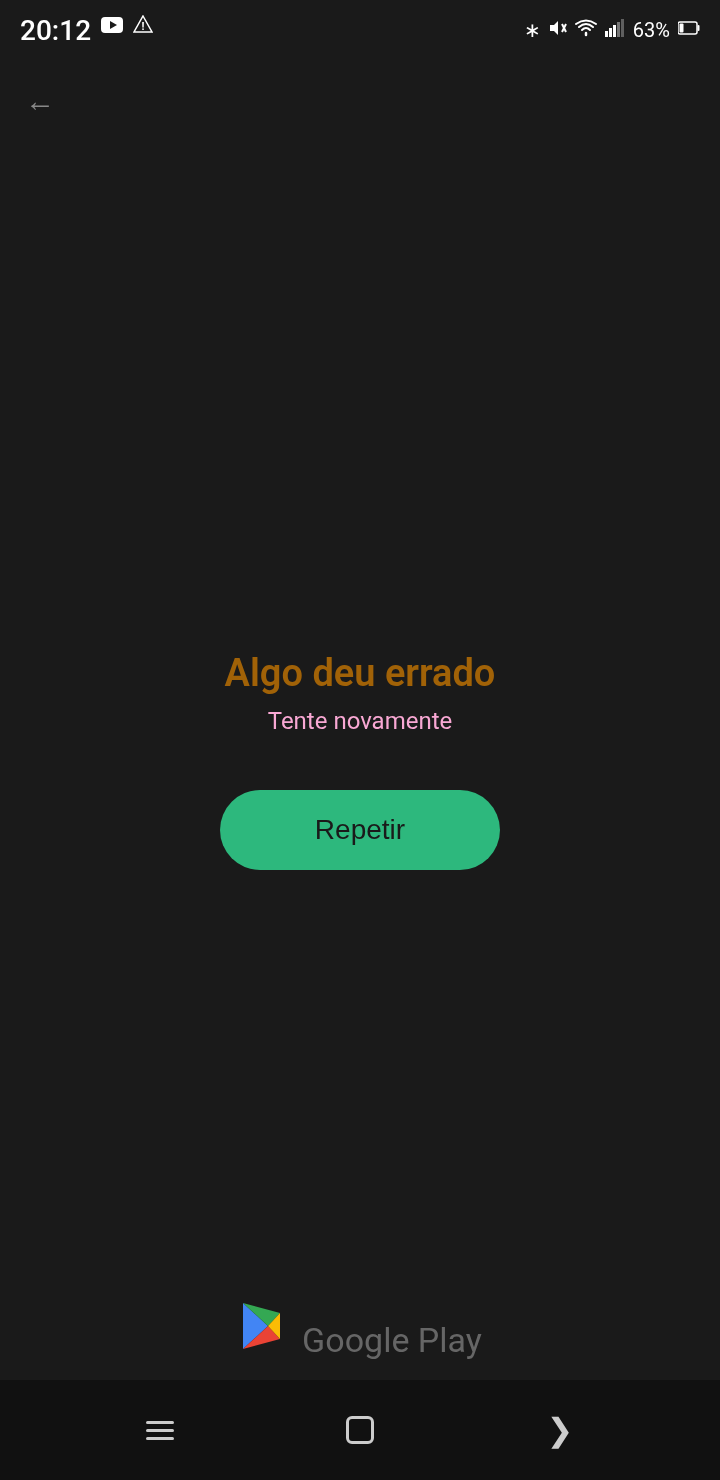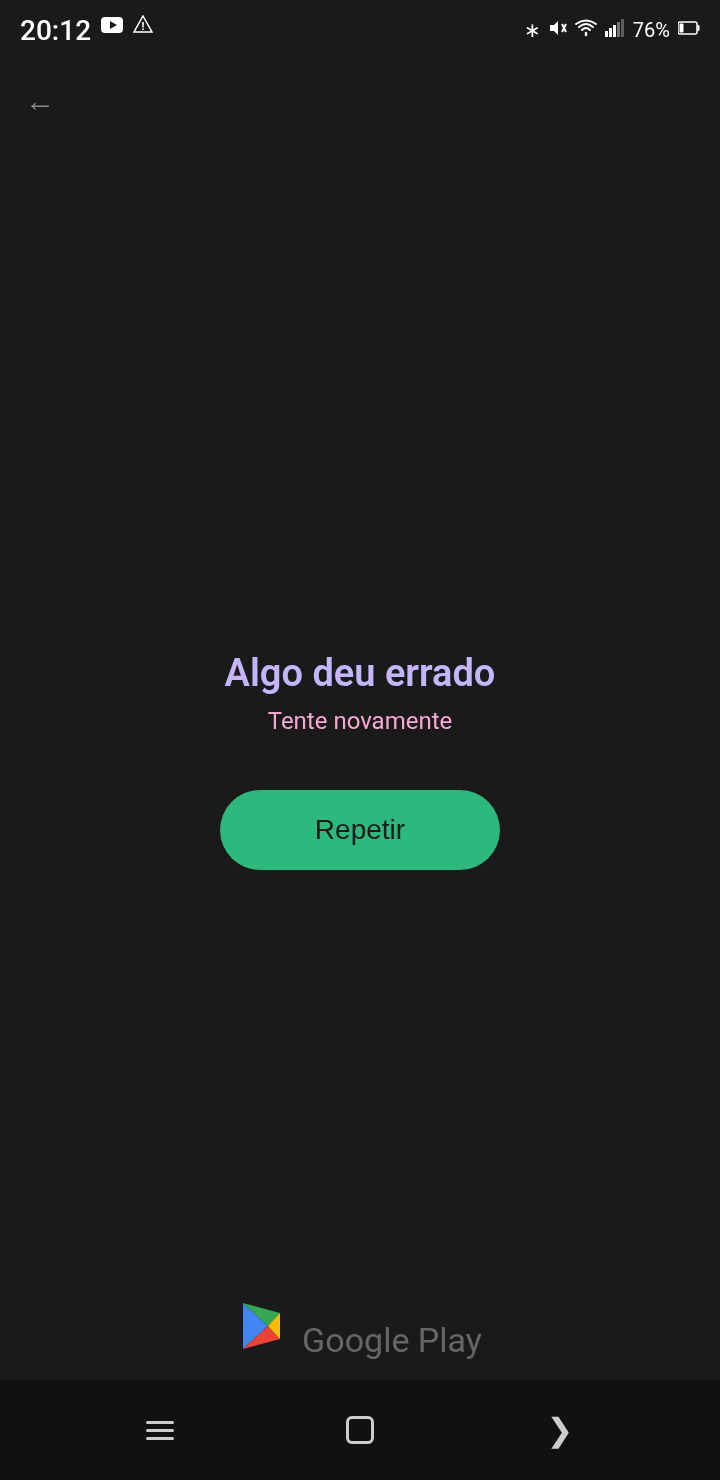--- a/index.html
+++ b/index.html
@@ -82,21 +82,21 @@
       display: flex;
       flex-direction: column;
       align-items: center;
       justify-content: center;
       padding: 0 40px;
     }
 
     .error-title {
       font-size: 38px;
       font-weight: 600;
-      color: #c4b5fd;
+      color: #a16207;
       text-align: center;
       margin-bottom: 12px;
     }
 
     .error-subtitle {
       font-size: 24px;
       color: #f9a8d4;
       text-align: center;
       margin-bottom: 44px;
     }
@@ -237,21 +237,21 @@
     <span class="status-right-icon">
       <svg width="20" height="18" viewBox="0 0 20 18" fill="white">
         <rect x="0" y="12" width="3" height="6" fill="white"></rect>
         <rect x="4" y="9" width="3" height="9" fill="white"></rect>
         <rect x="8" y="6" width="3" height="12" fill="white"></rect>
         <rect x="12" y="3" width="3" height="15" fill="white" opacity="0.4"></rect>
         <rect x="16" y="0" width="3" height="18" fill="white" opacity="0.3"></rect>
       </svg>
     </span>
 
-    <span class="battery-text">76%</span>
+    <span class="battery-text">63%</span>
     <span>
       <svg width="22" height="16" viewBox="0 0 22 16" fill="none">
         <rect x="0" y="2" width="19" height="12" rx="2" stroke="white" stroke-width="1.5"></rect>
         <rect x="19.5" y="5" width="2" height="6" rx="1" fill="white"></rect>
         <rect x="1.5" y="3.5" width="4" height="9" rx="1" fill="white"></rect>
       </svg>
     </span>
   </div>
 </div>
 

